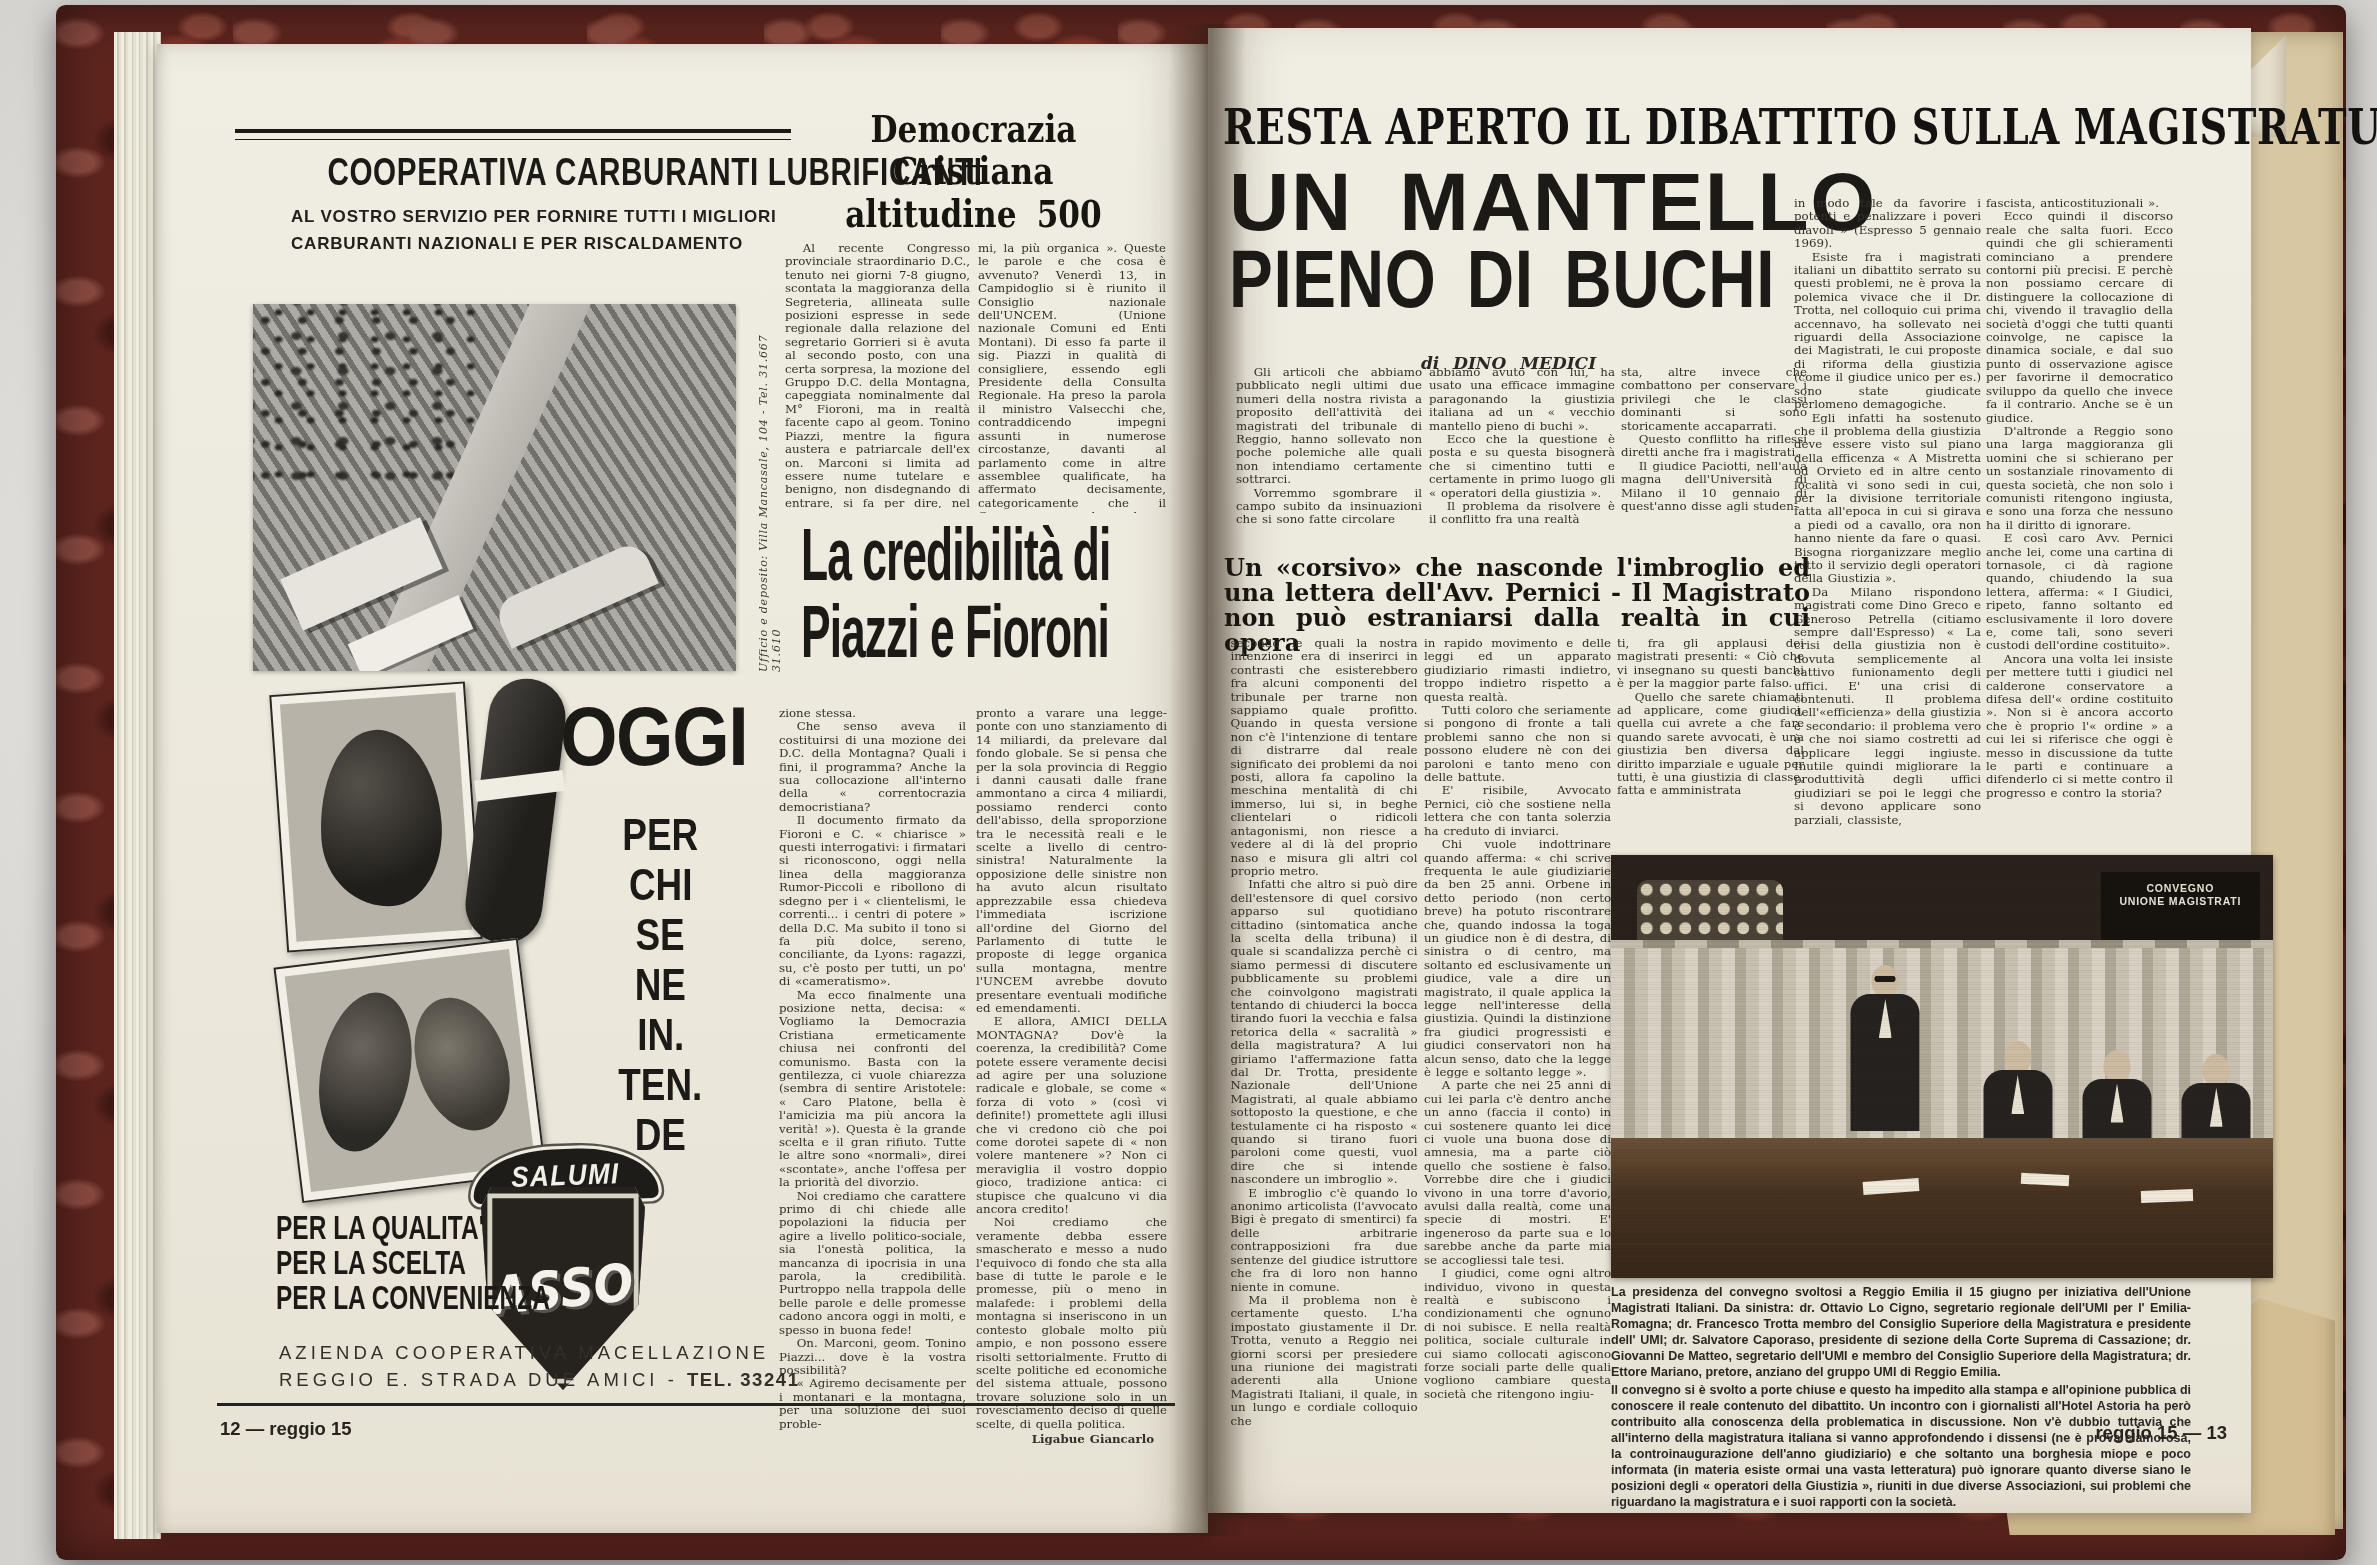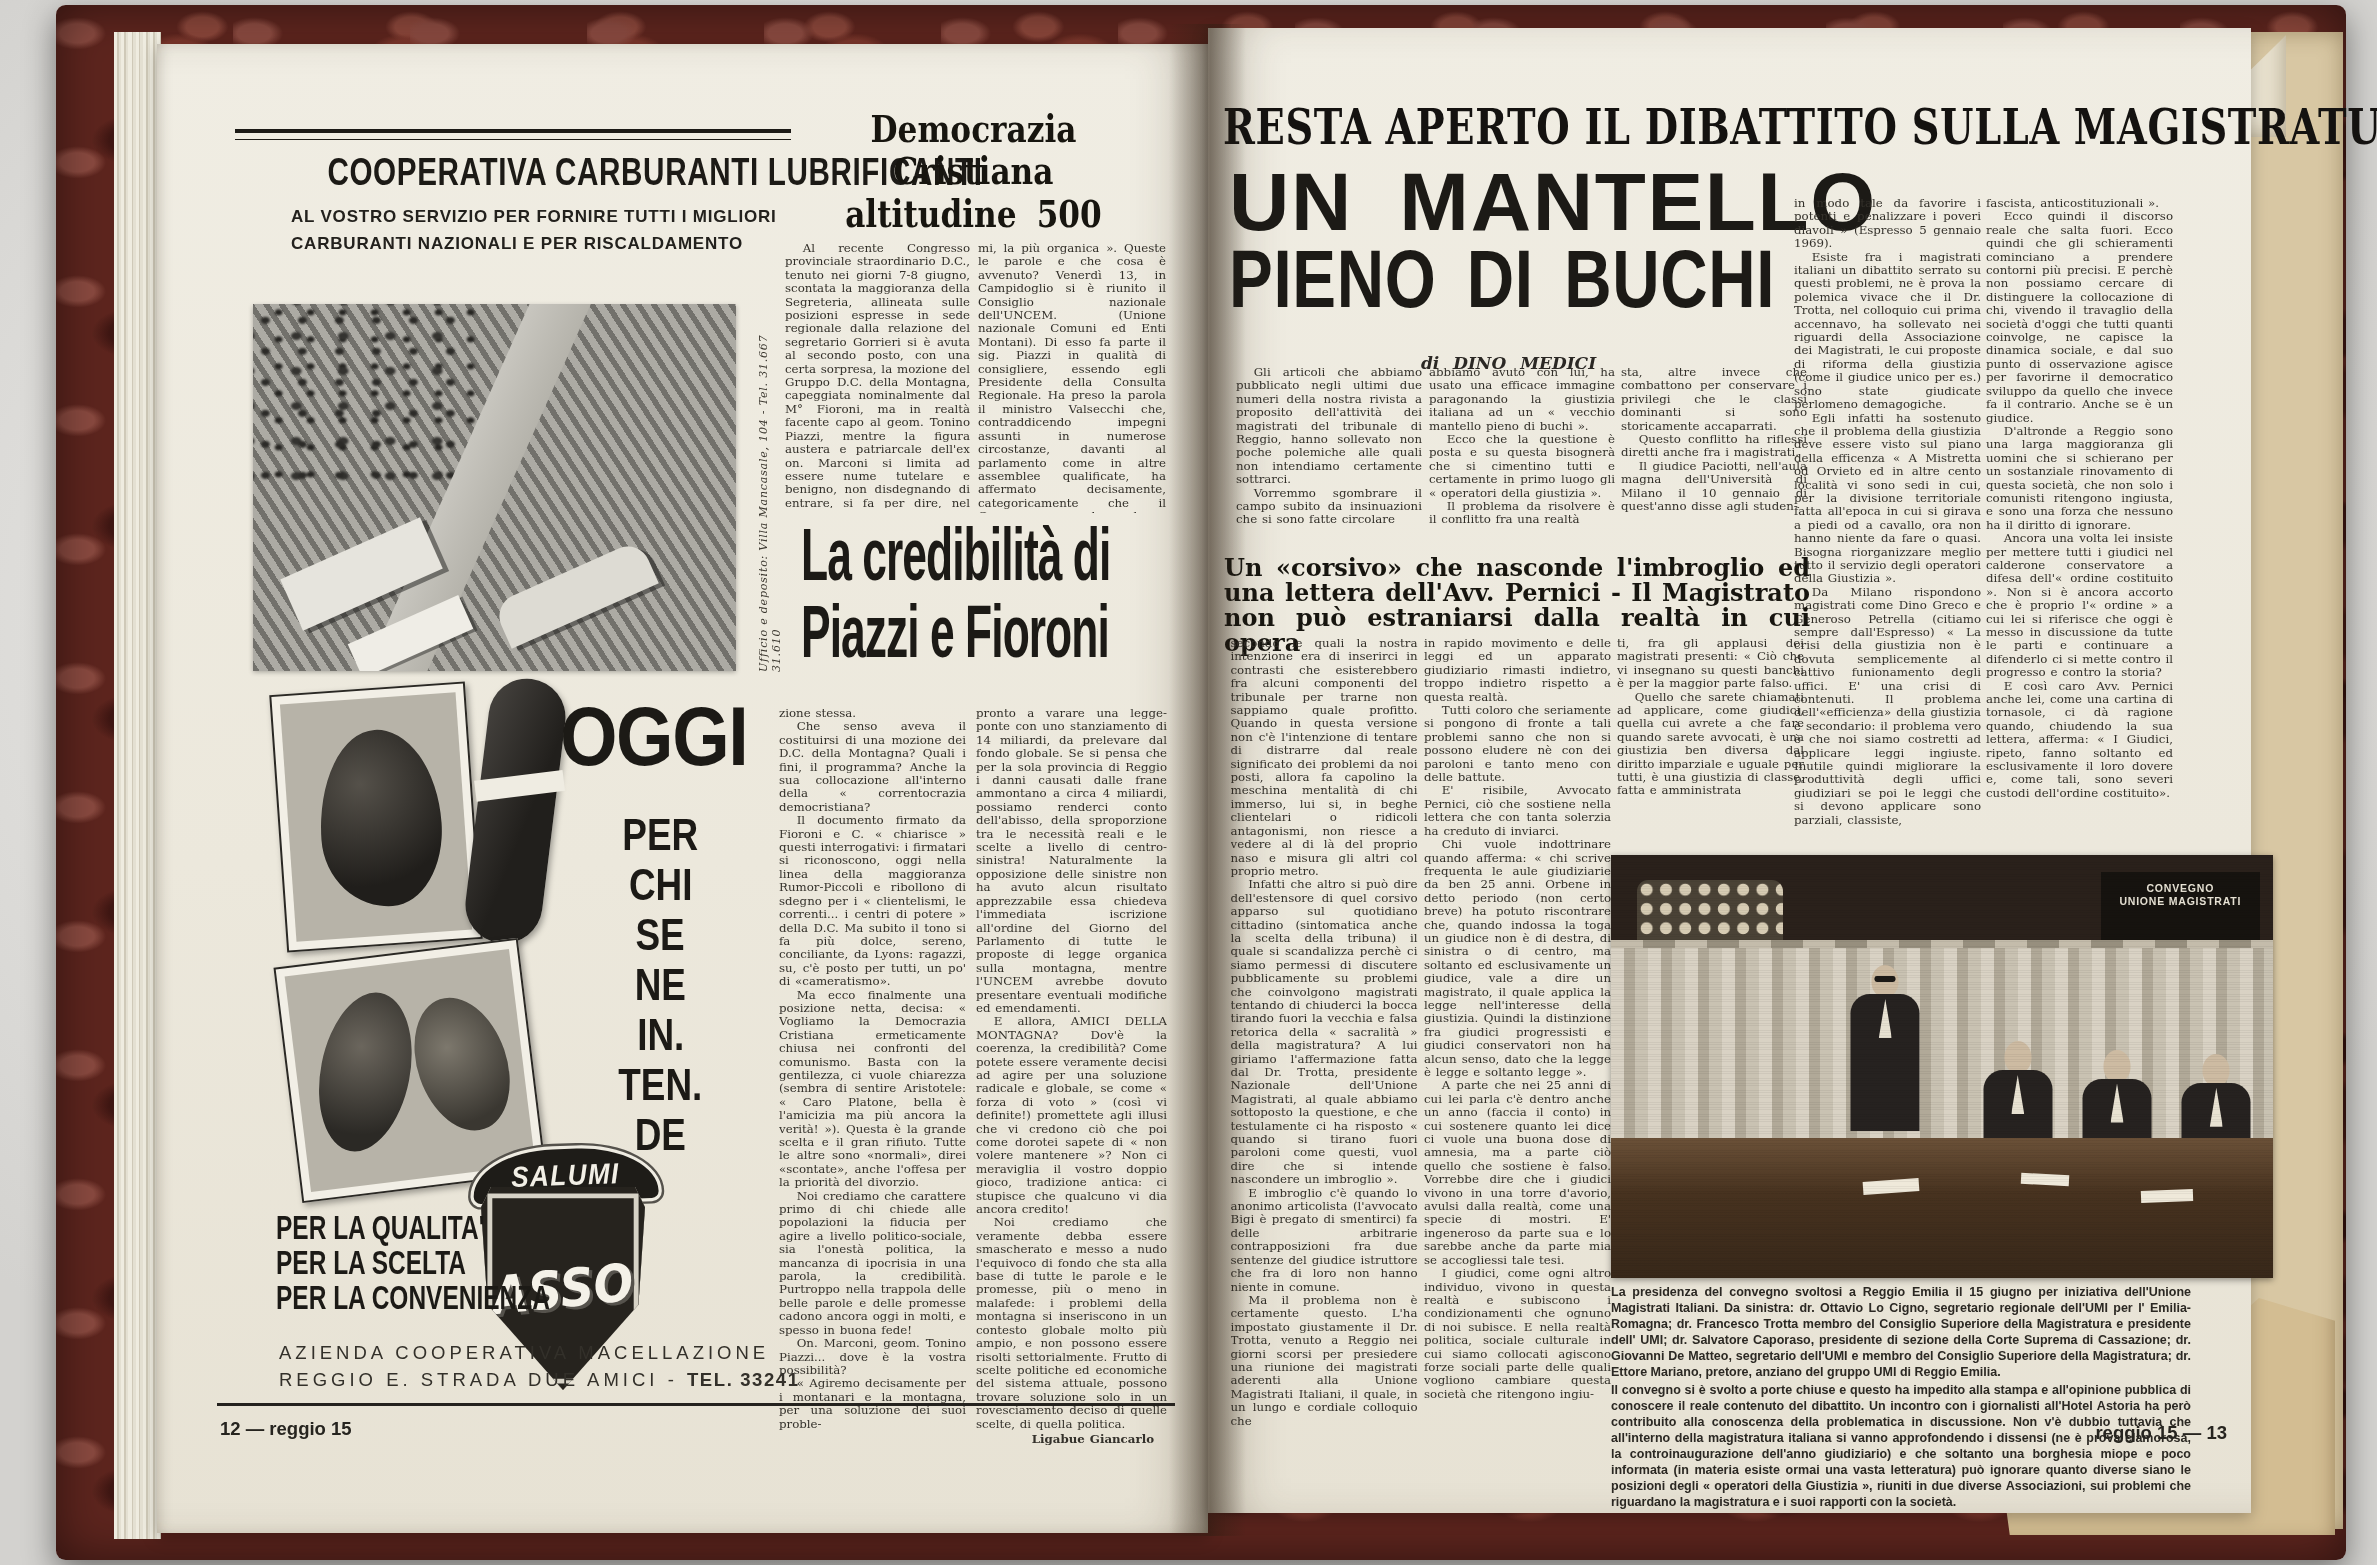--- a/index.html
+++ b/index.html
@@ -286,22 +286,22 @@
     <div class="col r-col4">
         <p class="para">in modo tale da favorire i potenti e penalizzare i poveri diavoli » (Espresso 5 gennaio 1969).</p>
         <p class="para">Esiste fra i magistrati italiani un dibattito serrato su questi problemi, ne è prova la polemica vivace che il Dr. Trotta, nel colloquio cui prima accennavo, ha sollevato nei riguardi della Associazione dei Magistrati, le cui proposte di riforma della giustizia (come il giudice unico per es.) sono state giudicate perlomeno demagogiche.</p>
         <p class="para">Egli infatti ha sostenuto che il problema della giustizia deve essere visto sul piano della efficenza « A Mistretta od Orvieto ed in altre cento località vi sono sedi in cui, per la divisione territoriale fatta all'epoca in cui si girava a piedi od a cavallo, ora non hanno niente da fare o quasi. Bisogna riorganizzare meglio tutto il servizio degli operatori della Giustizia ».</p>
         <p class="para">Da Milano rispondono magistrati come Dino Greco e Generoso Petrella (citiamo sempre dall'Espresso) « La crisi della giustizia non è dovuta semplicemente al cattivo funionamento degli uffici. E' una crisi di contenuti. Il problema dell'«efficienza» della giustizia è secondario: il problema vero è che noi siamo costretti ad applicare leggi ingiuste. Inutile quindi migliorare la produttività degli uffici giudiziari se poi le leggi che si devono applicare sono parziali, classiste,</p>
       </div>
     <div class="col r-col5">
         <p class="para">fascista, anticostituzionali ».</p>
         <p class="para">Ecco quindi il discorso reale che salta fuori. Ecco quindi che gli schieramenti cominciano a prendere contorni più precisi. E perchè non possiamo cercare di distinguere la collocazione di chi, vivendo il travaglio della società d'oggi che tutti quanti coinvolge, ne capisce la dinamica sociale, e dal suo punto di osservazione agisce per favorirne il democratico sviluppo da quello che invece fa il contrario. Anche se è un giudice.</p>
         <p class="para">D'altronde a Reggio sono una larga maggioranza gli uomini che si schierano per un sostanziale rinovamento di questa società, che non solo i comunisti ritengono ingiusta, e sono una forza che nessuno ha il diritto di ignorare.</p>
+        <p class="para">E così caro Avv. Pernici anche lei, come una cartina di tornasole, ci dà ragione quando, chiudendo la sua lettera, afferma: « I Giudici, ripeto, fanno soltanto ed esclusivamente il loro dovere e, come tali, sono severi custodi dell'ordine costituito».</p>
         <p class="para">Ancora una volta lei insiste per mettere tutti i giudici nel calderone conservatore a difesa dell'« ordine costituito ». Non si è ancora accorto che è proprio l'« ordine » a cui lei si riferisce che oggi è messo in discussione da tutte le parti e continuare a difenderlo ci si mette contro il progresso e contro la storia?</p>
-        <p class="para">E così caro Avv. Pernici anche lei, come una cartina di tornasole, ci dà ragione quando, chiudendo la sua lettera, afferma: « I Giudici, ripeto, fanno soltanto ed esclusivamente il loro dovere e, come tali, sono severi custodi dell'ordine costituito».</p>
       </div>
 
     <div class="col ifirst ri-col1">
         <p class="para">Gli articoli che abbiamo pubblicato negli ultimi due numeri della nostra rivista a proposito dell'attività dei magistrati del tribunale di Reggio, hanno sollevato non poche polemiche alle quali non intendiamo certamente sottrarci.</p>
         <p class="para">Vorremmo sgombrare il campo subito da insinuazioni che si sono fatte circolare</p>
       </div>
     <div class="col ri-col2">
         <p class="para">abbiamo avuto con lui, ha usato una efficace immagine paragonando la giustizia italiana ad un « vecchio mantello pieno di buchi ».</p>
         <p class="para">Ecco che la questione è posta e su questa bisognerà che si cimentino tutti e certamente in primo luogo gli « operatori della giustizia ».</p>
         <p class="para">Il problema da risolvere è il conflitto fra una realtà</p>

